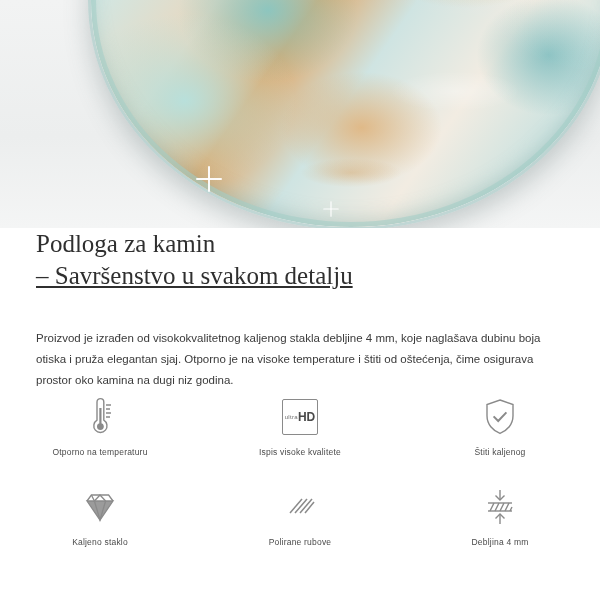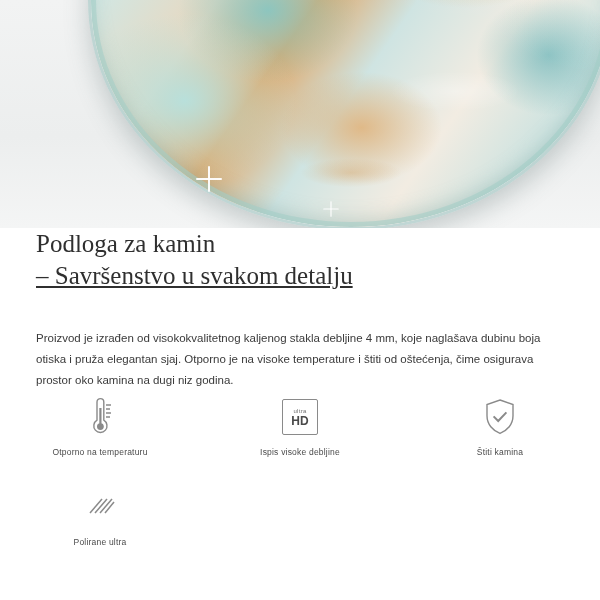--- a/index.html
+++ b/index.html
@@ -157,21 +157,21 @@
     color: #4a4a4a;
     text-align: right;
     font-family: "Liberation Sans", sans-serif;
   }
   .ultrahd {
     width: 34px;
     height: 34px;
     border: 1.4px solid #8a8a8a;
     border-radius: 2px;
     display: flex;
-    flex-direction: column;
+    flex-direction: row;
     align-items: center;
     justify-content: center;
     line-height: 1;
   }
   .ultrahd .u-top {
     font-size: 6px;
     color: #6f6f6f;
     letter-spacing: 0.3px;
     margin-bottom: 1px;
   }
@@ -219,41 +219,68 @@
       <div class="feature-label">Otporno na temperaturu</div>
     </div>
 
     <div class="feature">
       <div class="feature-icon">
         <div class="ultrahd">
           <span class="u-top">ultra</span>
           <span class="u-bot">HD</span>
         </div>
       </div>
-      <div class="feature-label">Ispis visoke debljine</div>
+      <div class="feature-label">Ispis visoke kvalitete</div>
     </div>
 
     <div class="feature">
       <div class="feature-icon">
         <svg width="40" height="42" viewBox="0 0 40 42" fill="none" stroke="#8a8a8a" stroke-width="1.4">
           <path d="M20 4l13 4.6v11.2C33 28.4 27.2 34.6 20 37.4 12.8 34.6 7 28.4 7 19.8V8.6z"></path>
           <path d="M13.6 20.4l4.6 4.6 8.2-8.6" stroke-width="2"></path>
         </svg>
       </div>
-      <div class="feature-label">Štiti kamina</div>
-    </div>
-
+      <div class="feature-label">Štiti kaljenog</div>
+    </div>
+
+    <div class="feature">
+      <div class="feature-icon">
+        <svg width="44" height="40" viewBox="0 0 44 40" fill="none" stroke="#8a8a8a" stroke-width="1.3">
+          <path d="M9 14h26L22 33z" fill="#8a8a8a" fill-opacity="0.85" stroke="none"></path>
+          <path d="M9 14l4.4-6h17.2L35 14"></path>
+          <path d="M9 14h26L22 33z"></path>
+          <path d="M13.4 8l3 6-?"></path>
+          <path d="M16.4 14l5.6-6 5.6 6"></path>
+          <path d="M16.4 14L22 33l5.6-19"></path>
+        </svg>
+      </div>
+      <div class="feature-label">Kaljeno staklo</div>
+    </div>
 
     <div class="feature">
       <div class="feature-icon">
         <svg width="40" height="40" viewBox="0 0 40 40" fill="none" stroke="#8a8a8a" stroke-width="1.5">
           <path d="M10 26L22 12"></path>
           <path d="M15 26L27 12"></path>
           <path d="M20 26L32 12"></path>
           <path d="M25 26L34 15"></path>
         </svg>
       </div>
-      <div class="feature-label">Polirane ultra</div>
-    </div>
-
+      <div class="feature-label">Polirane rubove</div>
+    </div>
+
+    <div class="feature">
+      <div class="feature-icon">
+        <svg width="40" height="42" viewBox="0 0 40 42" fill="none" stroke="#8a8a8a" stroke-width="1.4">
+          <path d="M20 4v9"></path>
+          <path d="M15.5 9.5L20 14l4.5-4.5"></path>
+          <path d="M8 17h24"></path>
+          <path d="M8 25h24"></path>
+          <path d="M10 25l4-8M15 25l4-8M20 25l4-8M25 25l4-8M30 25l2-4"></path>
+          <path d="M20 38v-9"></path>
+          <path d="M15.5 32.5L20 28l4.5 4.5"></path>
+        </svg>
+      </div>
+      <div class="feature-label">Debljina 4 mm</div>
+    </div>
 
   </div>
 </div>
 
 </body></html>

